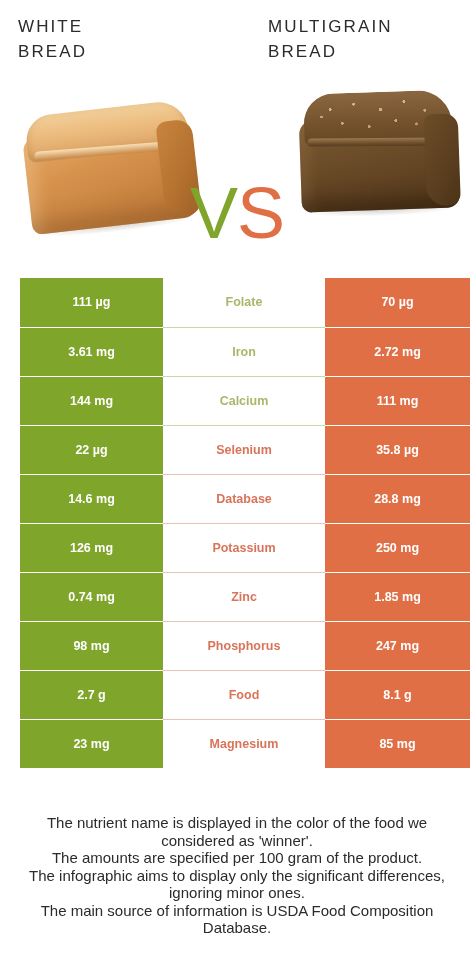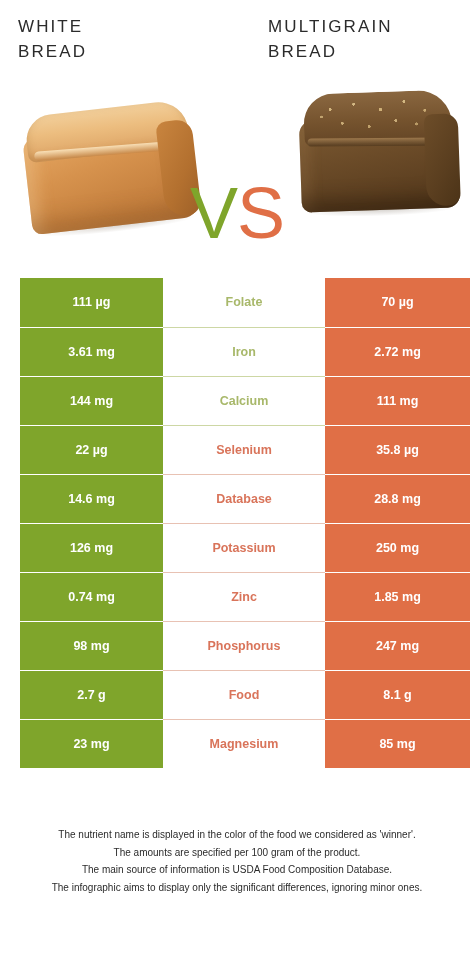--- a/index.html
+++ b/index.html
@@ -220,24 +220,23 @@
   .nutrient-table tr:last-child td.col-mid   { border-bottom: none; }
 
   
   .footnotes {
     position: absolute;
     left: 12px;
     top: 814px;
     width: 450px;
     text-align: center;
     font-family: "Liberation Sans", sans-serif;
-    font-size: 10px;
+    font-size: 15px;
     line-height: 17.5px;
     color: #2b2b2b;
-    margin-top: 12px;
   }
   .footnotes p { margin: 0; }
 </style>
 </head>
 <body>
 
 <div class="header-row">
   <div class="food-title left">WHITE
 BREAD</div>
   <div class="food-title right">MULTIGRAIN
@@ -319,15 +318,15 @@
         <td class="col-left">23 mg</td>
         <td class="col-mid win-right">Magnesium</td>
         <td class="col-right">85 mg</td>
       </tr>
     </tbody>
 </table>
 
 <div class="footnotes">
     <p>The nutrient name is displayed in the color of the food we considered as 'winner'.</p>
     <p>The amounts are specified per 100 gram of the product.</p>
+    <p>The infographic aims to display only the significant differences, ignoring minor ones.</p>
     <p>The main source of information is USDA Food Composition Database.</p>
-    <p>The infographic aims to display only the significant differences, ignoring minor ones.</p>
   </div>
 
 </body></html>

